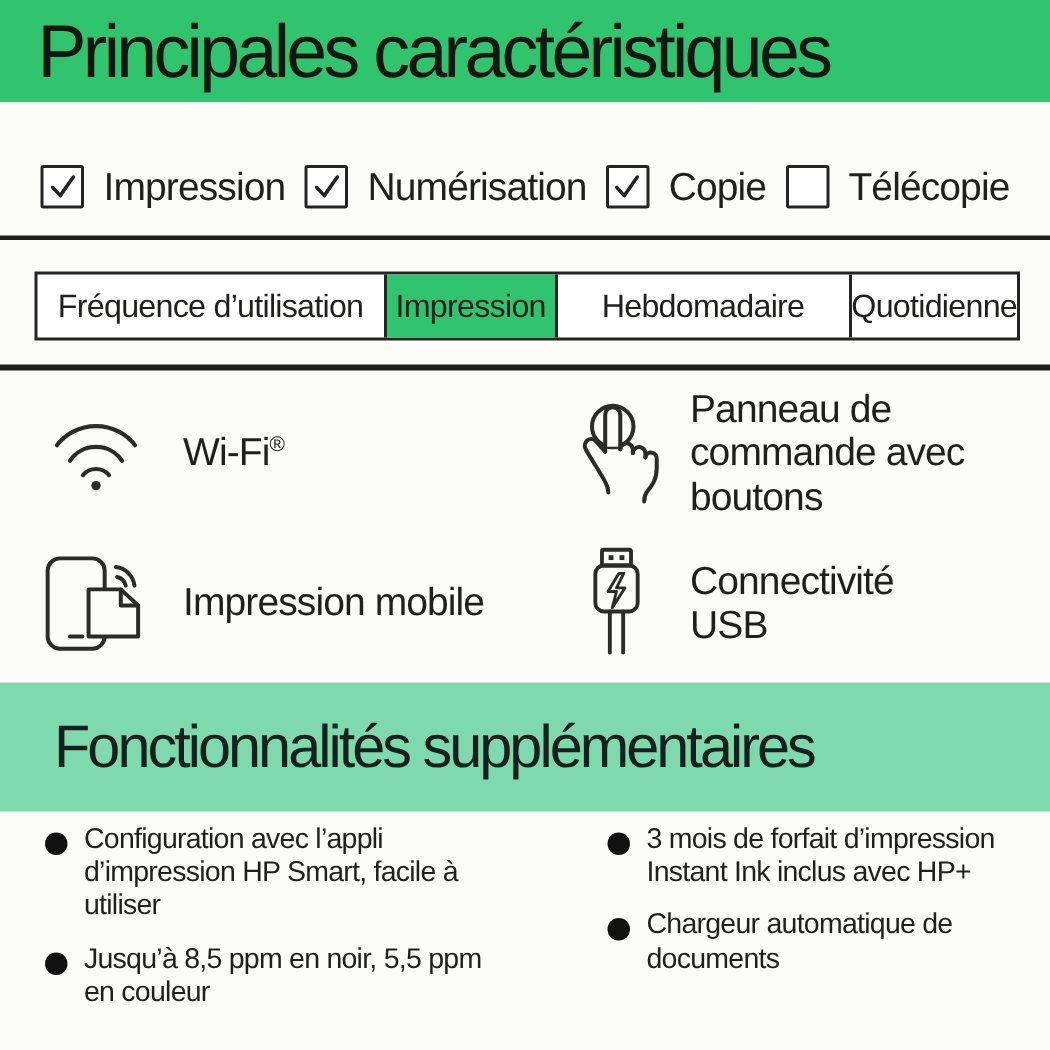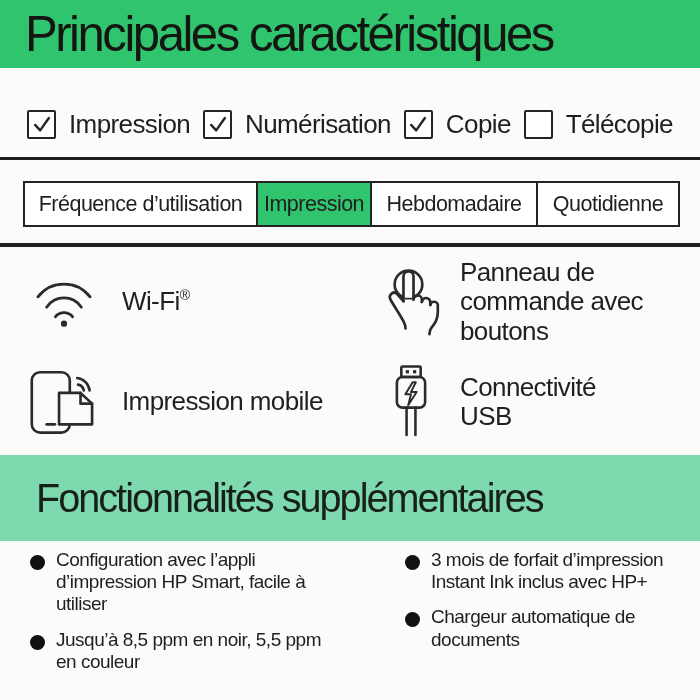--- a/index.html
+++ b/index.html
@@ -50,21 +50,21 @@
     display:flex;border:2px solid #242424;background:#fff;
   }
   .freq-cell{
     display:flex;align-items:center;justify-content:center;
     font-size:21.5px;letter-spacing:-.5px;white-space:nowrap;
     border-left:2px solid #242424;height:100%;
   }
   .freq-cell:first-child{border-left:none;}
   .freq-label{width:231px;}
   .opt0{width:114px;}
-  .opt1{width:166px;}
+  .opt1{width:196px;}
   .opt2{flex:1;}
   .opt.selected{background:var(--banner-green);}
   
   .features{
     position:absolute;top:252px;left:0;width:700px;height:200px;
     display:grid;grid-template-columns:358px 1fr;grid-template-rows:100px 100px;
   }
   .feature{display:flex;align-items:center;}
   .feature.col-l{padding-left:24px;gap:18px;}
   .feature.col-r{padding-left:20px;gap:16px;}

